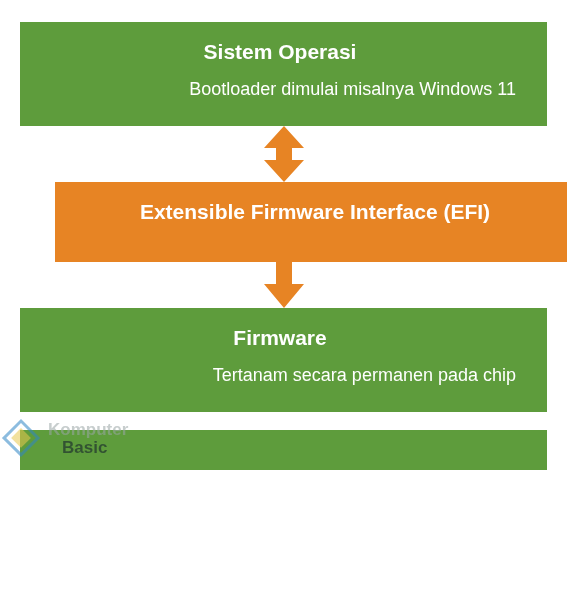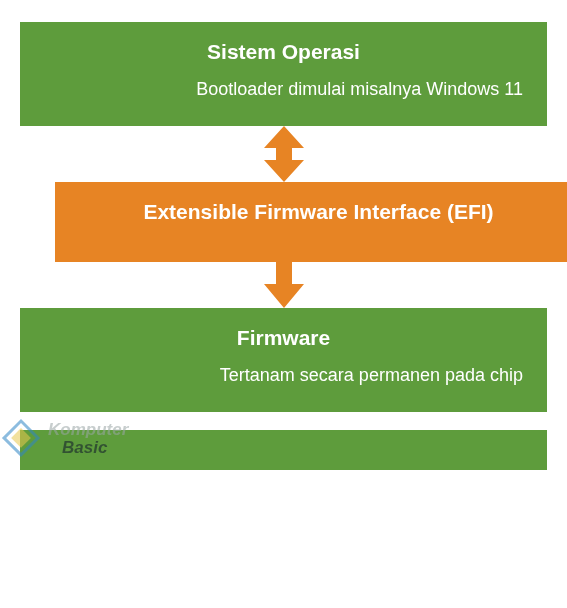--- a/index.html
+++ b/index.html
@@ -8,21 +8,21 @@
       height: 608px;
       background: #ffffff;
       font-family: "Segoe UI", Tahoma, Arial, sans-serif;
       position: relative;
       padding: 22px 20px 18px 20px;
     }
     .box {
       width: 100%;
       color: #fff;
       text-align: center;
-      padding: 18px 24px 22px 24px;
+      padding: 18px 31px 22px 24px;
     }
     .green { background: #5e9c3c; }
     .orange { background: #e78424; margin-left: 35px; }
     .title {
       font-size: 21px;
       font-weight: 700;
       margin-bottom: 12px;
     }
     .desc {
       font-size: 18px;
@@ -38,21 +38,20 @@
     }
     .watermark {
       position: absolute;
       left: 0px;
       top: 418px;
       display: flex;
       align-items: center;
       gap: 6px;
       opacity: 0.55;
       pointer-events: none;
-      font-style: italic;
     }
     .wm-text {
       display: flex;
       flex-direction: column;
       line-height: 1.05;
       font-weight: 700;
       font-size: 17px;
     }
     .wm-line1 { color: #9aa6a6; }
     .wm-line2 { color: #0f172a; margin-left: 14px; }

